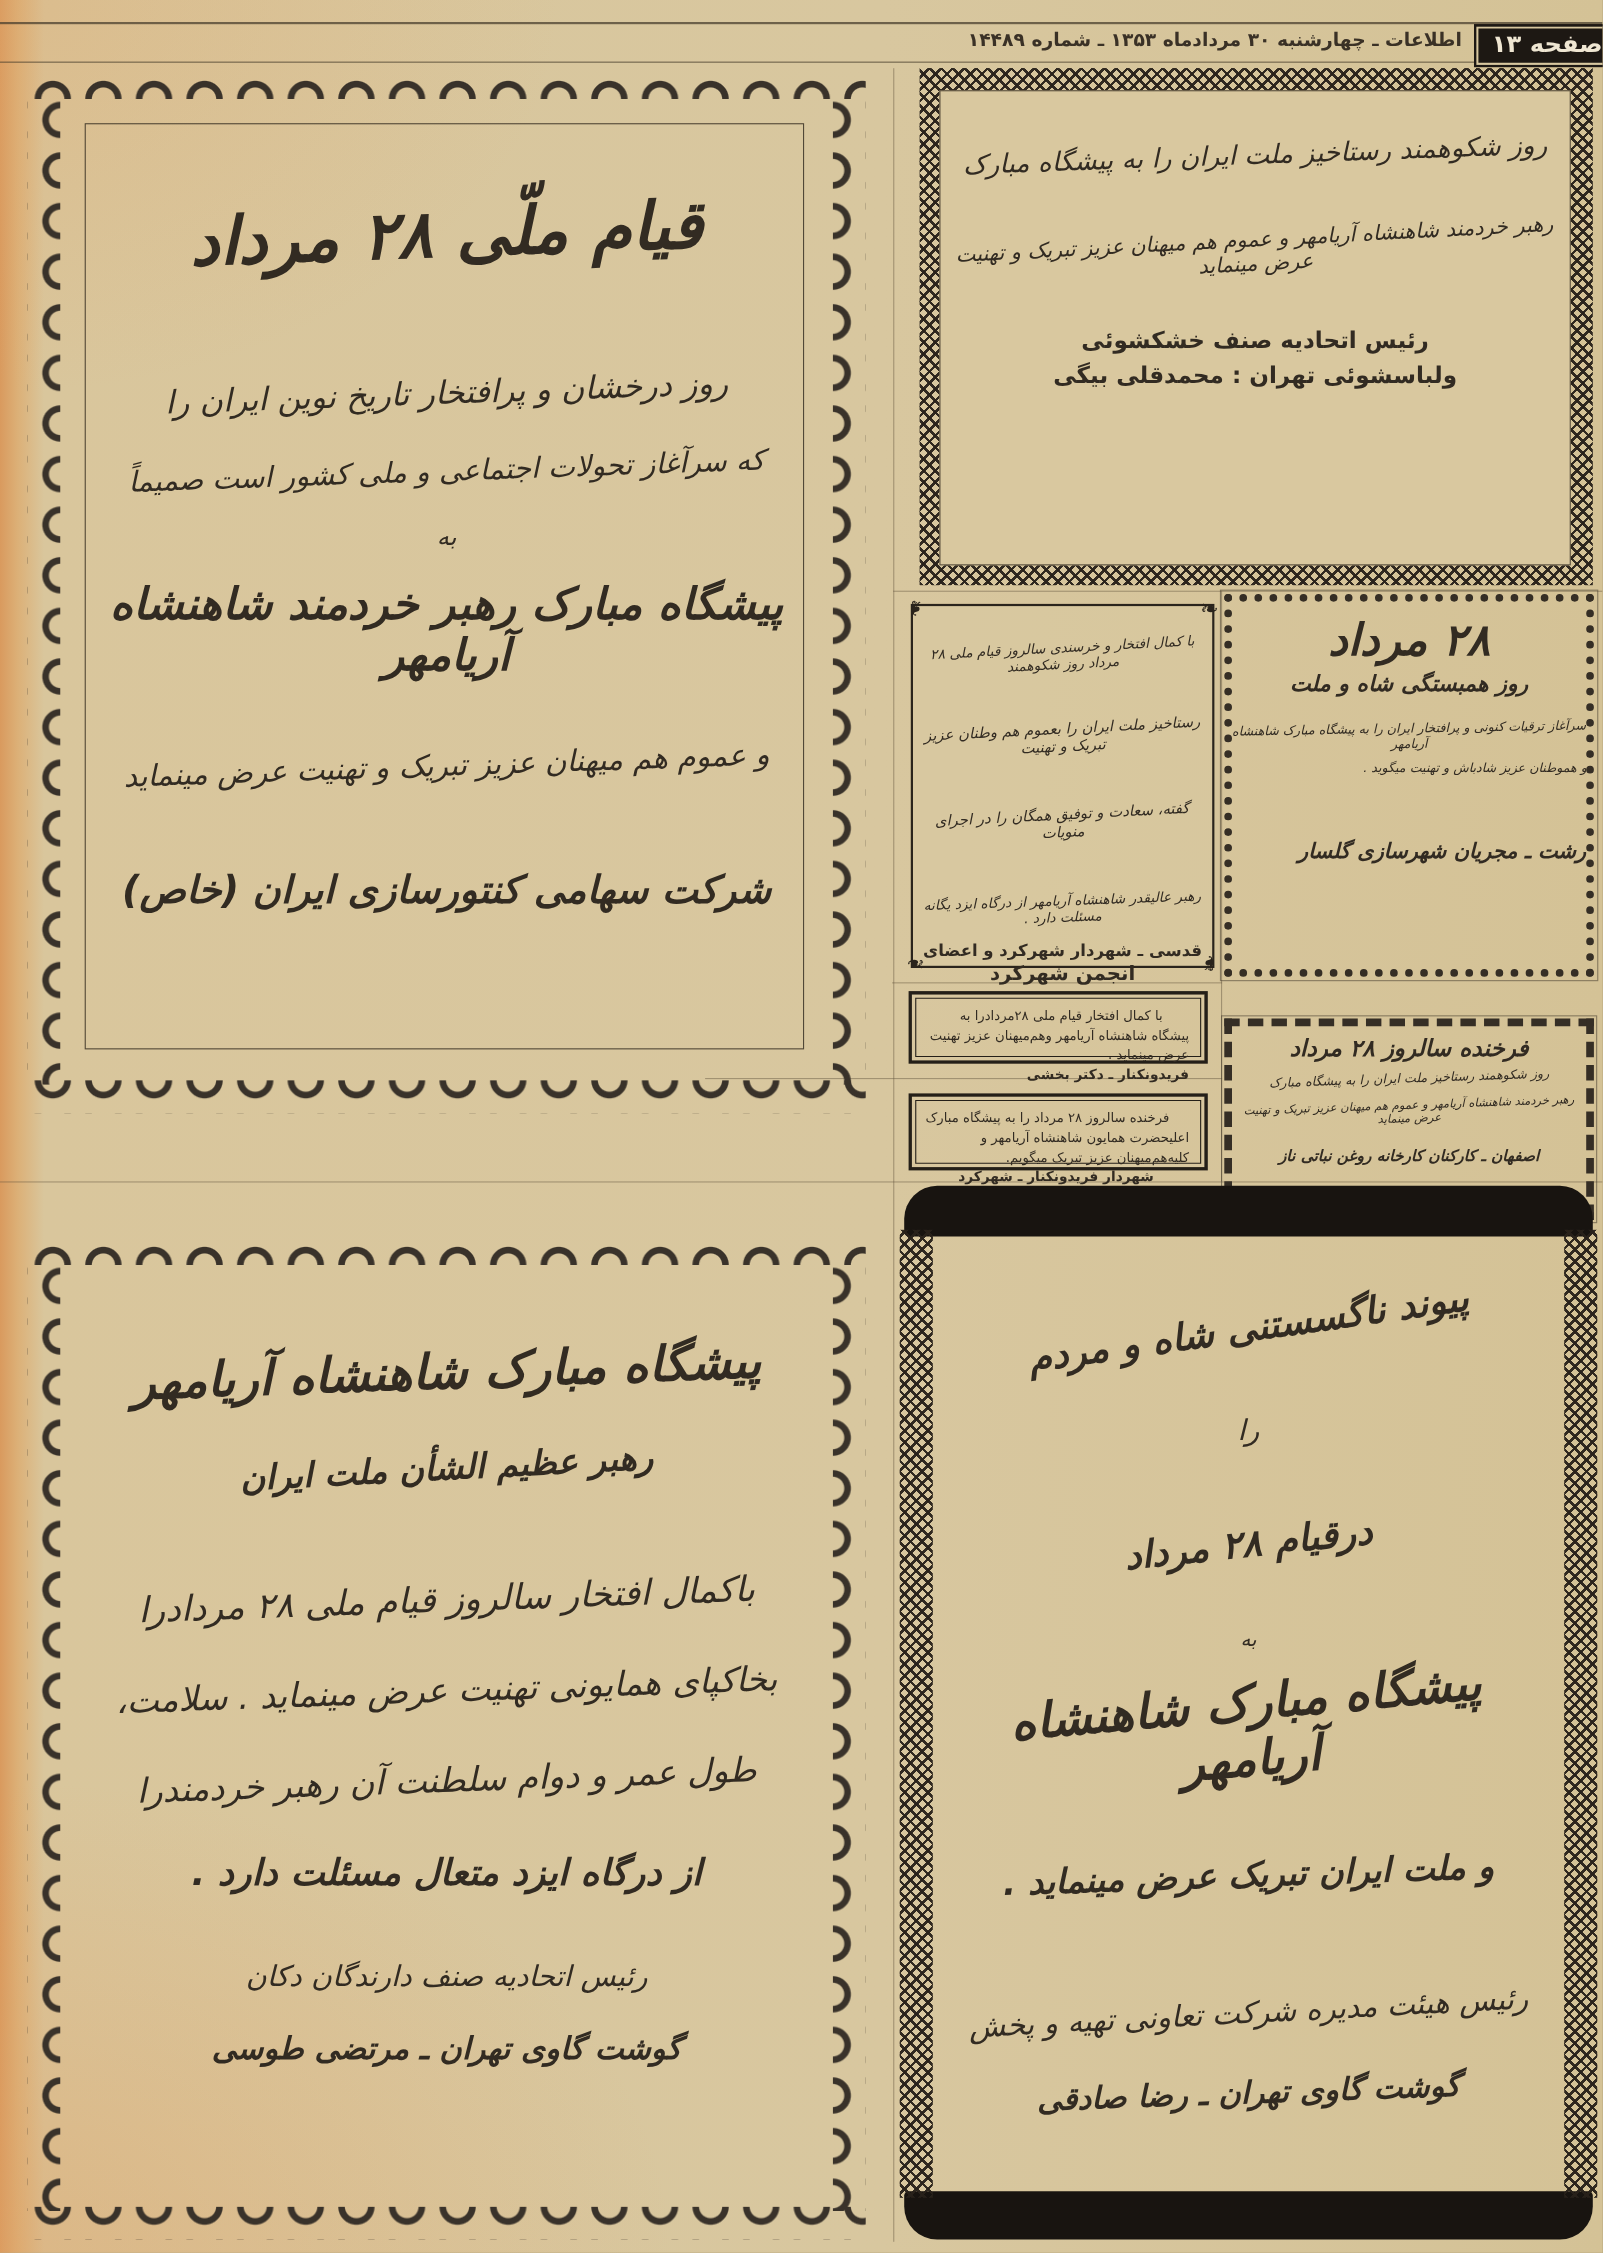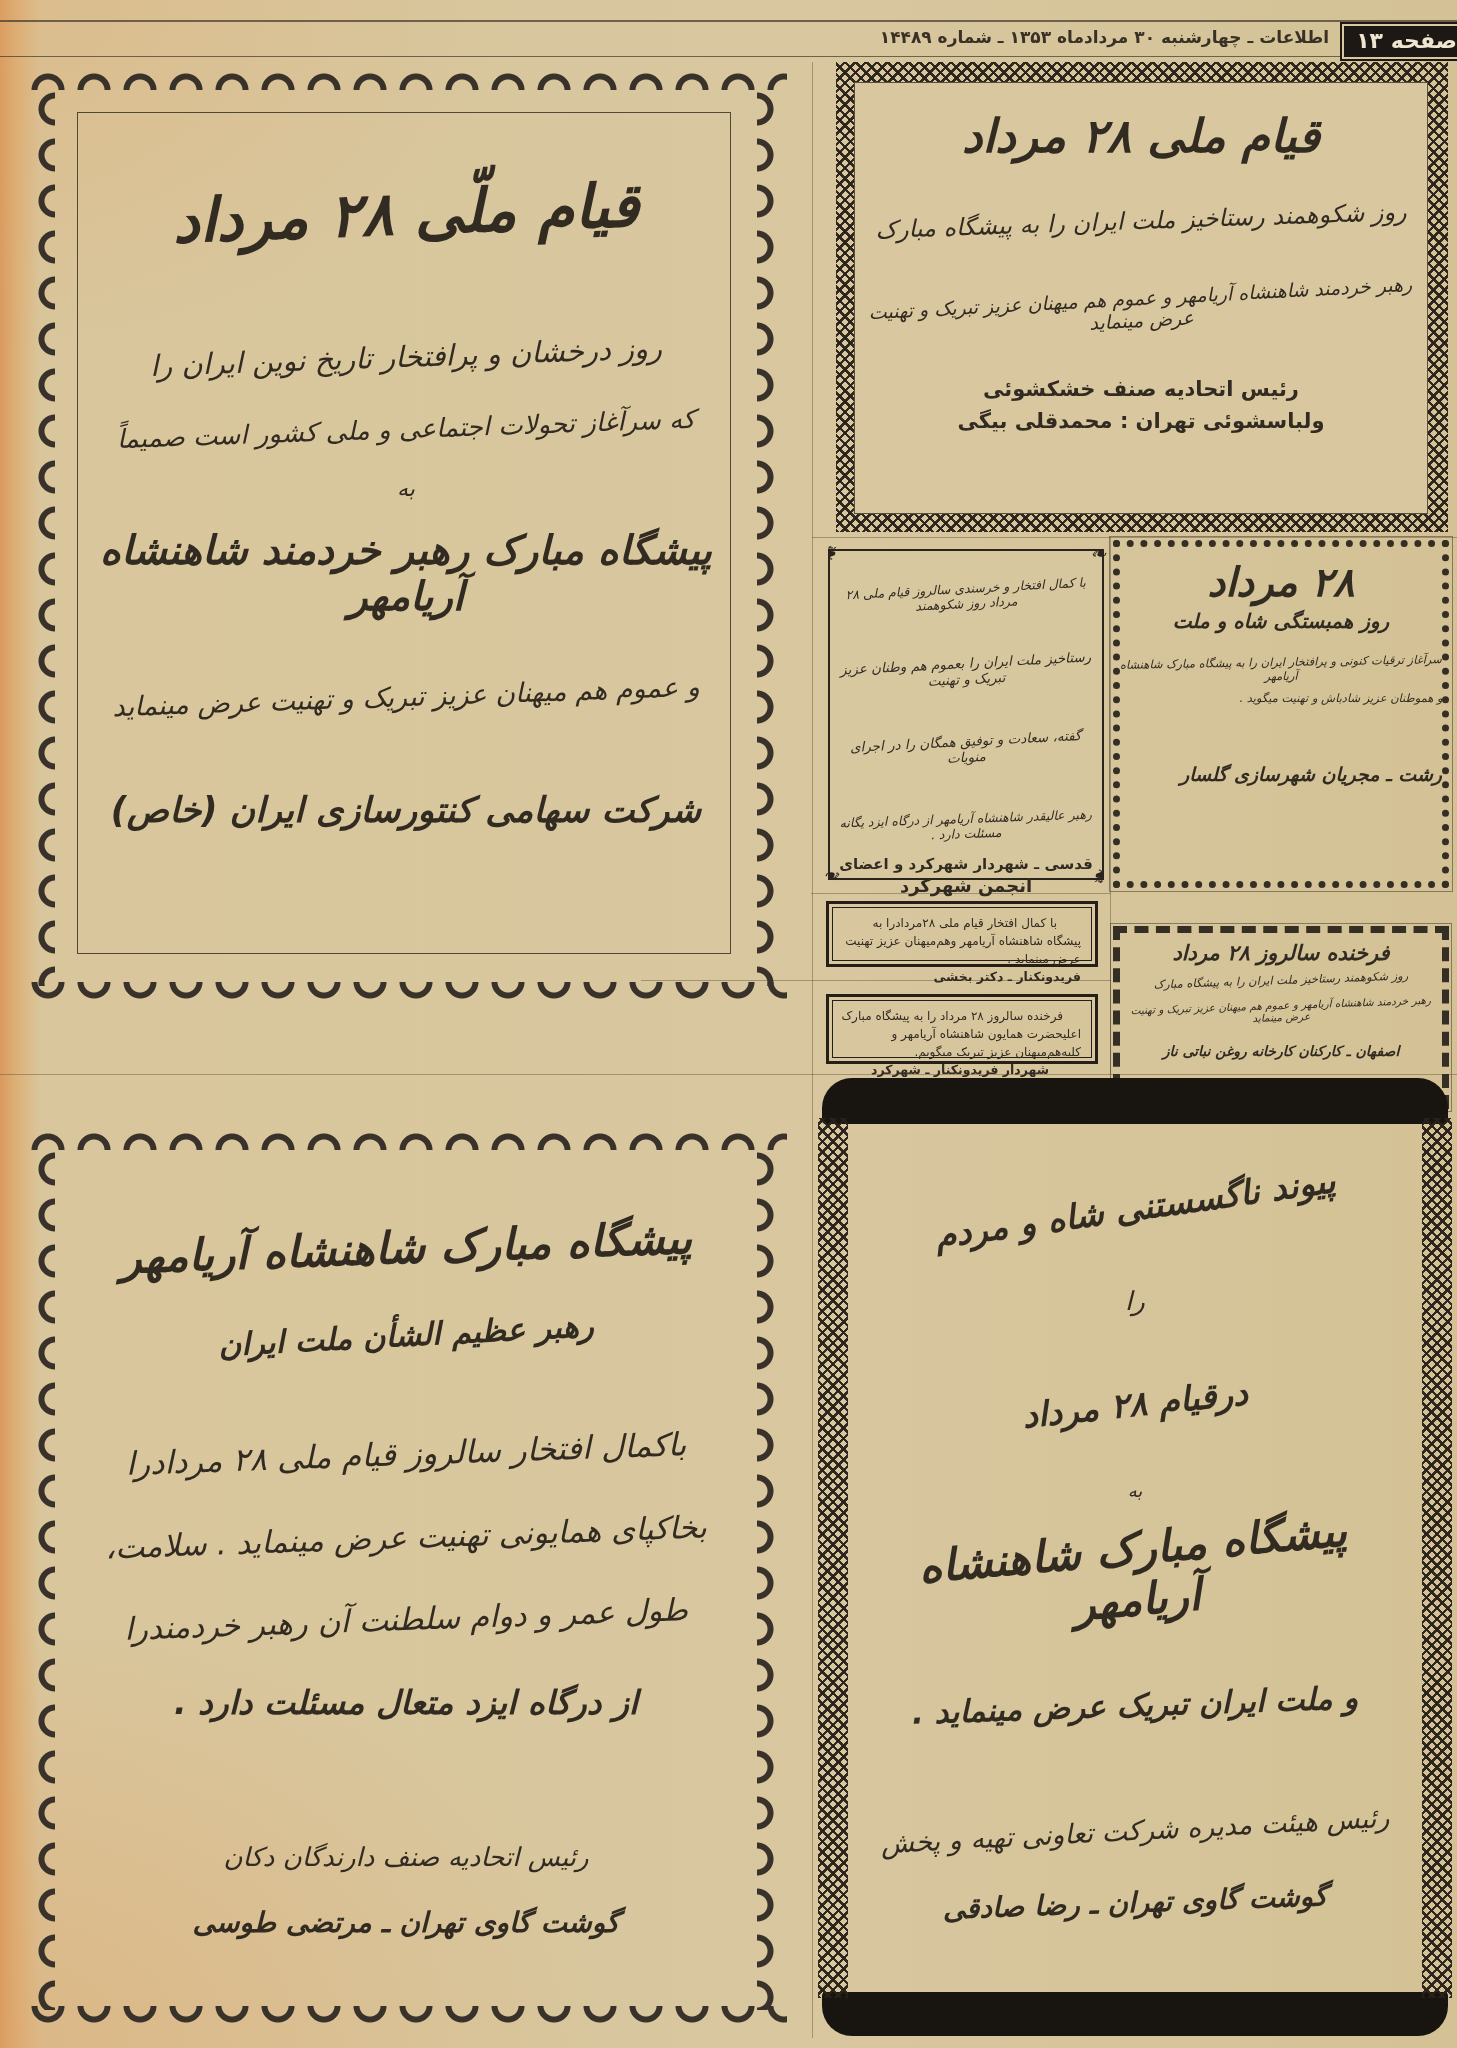--- a/index.html
+++ b/index.html
@@ -104,21 +104,20 @@
       <div class="line cal" style="margin-top:40px;font-size:26px;transform:rotate(-2deg);">که سرآغاز تحولات اجتماعی و ملی کشور است صمیماً</div>
       <div class="line cal" style="margin-top:32px;font-size:22px;">به</div>
       <div class="line cal" style="margin-top:26px;font-size:40px;font-weight:bold;">پیشگاه مبارک رهبر خردمند شاهنشاه آریامهر</div>
       <div class="line cal" style="margin-top:62px;font-size:27px;transform:rotate(-2deg);">و عموم هم میهنان عزیز تبریک و تهنیت عرض مینماید</div>
       <div class="line cal" style="margin-top:78px;font-size:35px;font-weight:bold;">شرکت سهامی کنتورسازی ایران (خاص)</div>
     </div>
   </div>
 
   <div id="ad-dry" class="lattice">
     <div class="inner">
-      <div class="line cal" style="margin-top:26px;font-size:46px;font-weight:bold;">قیام ملی ۲۸ مرداد</div>
       <div class="line cal" style="margin-top:44px;font-size:24px;transform:rotate(-2deg);">روز شکوهمند رستاخیز ملت ایران را به پیشگاه مبارک</div>
       <div class="line cal" style="margin-top:52px;font-size:19px;transform:rotate(-3deg);">رهبر خردمند شاهنشاه آریامهر و عموم هم میهنان عزیز تبریک و تهنیت عرض مینماید</div>
       <div class="line sig-print" style="margin-top:46px;font-size:21px;">رئیس اتحادیه صنف خشکشوئی</div>
       <div class="line sig-print" style="margin-top:8px;font-size:21px;">ولباسشوئی تهران : محمدقلی بیگی</div>
     </div>
   </div>
 
   <div id="ad-shahrekord">
     <span class="fleuron fl-tl"></span>
     <span class="fleuron fl-tr"></span>
@@ -162,21 +161,21 @@
     <div class="sc-bottom"></div>
     <div class="sc-left"></div>
     <div class="sc-right"></div>
     <div class="content">
       <div class="line cal" style="margin-top:52px;font-size:44px;font-weight:bold;transform:rotate(-2deg);">پیشگاه مبارک شاهنشاه آریامهر</div>
       <div class="line cal" style="margin-top:44px;font-size:31px;font-weight:bold;transform:rotate(-3deg);">رهبر عظیم الشأن ملت ایران</div>
       <div class="line cal" style="margin-top:82px;font-size:32px;transform:rotate(-2deg);">باکمال افتخار سالروز قیام ملی ۲۸ مردادرا</div>
       <div class="line cal" style="margin-top:46px;font-size:31px;transform:rotate(-2deg);">بخاکپای همایونی تهنیت عرض مینماید . سلامت،</div>
       <div class="line cal" style="margin-top:46px;font-size:31px;transform:rotate(-2deg);">طول عمر و دوام سلطنت آن رهبر خردمندرا</div>
       <div class="line cal" style="margin-top:46px;font-size:33px;font-weight:bold;">از درگاه ایزد متعال مسئلت دارد .</div>
-      <div class="line cal" style="margin-top:120px;font-size:26px;">رئیس اتحادیه صنف دارندگان دکان</div>
+      <div class="line cal" style="margin-top:60px;font-size:26px;">رئیس اتحادیه صنف دارندگان دکان</div>
       <div class="line cal" style="margin-top:34px;font-size:28px;font-weight:bold;">گوشت گاوی تهران ـ مرتضی طوسی</div>
     </div>
   </div>
 
   <div id="ad-meat">
     <div class="bar-top"></div>
     <div class="bar-bottom"></div>
     <div class="side l lattice"></div>
     <div class="side r lattice"></div>
     <div class="content">

